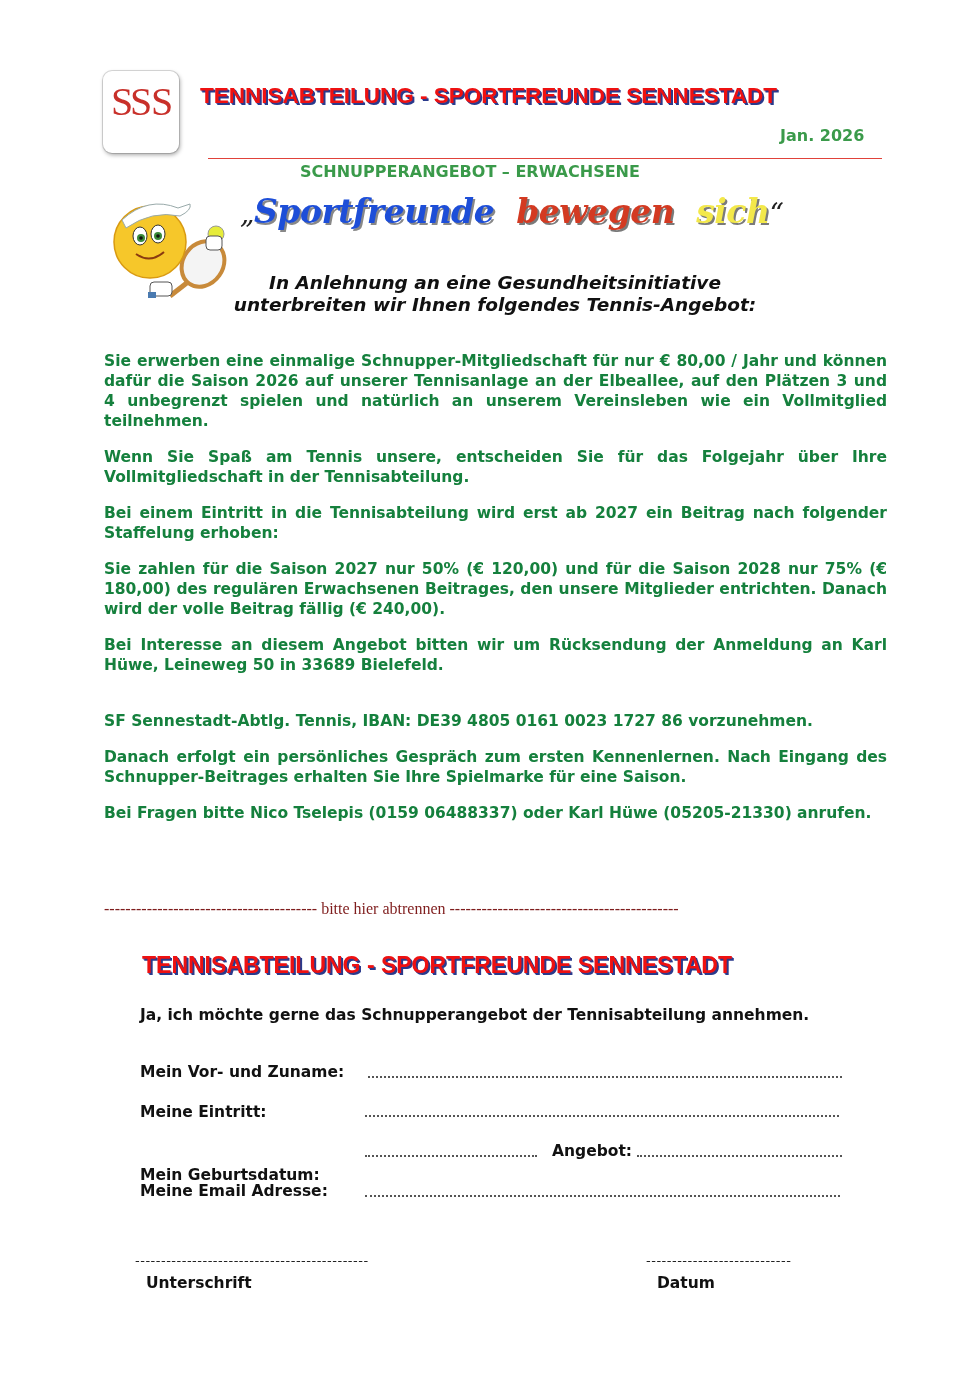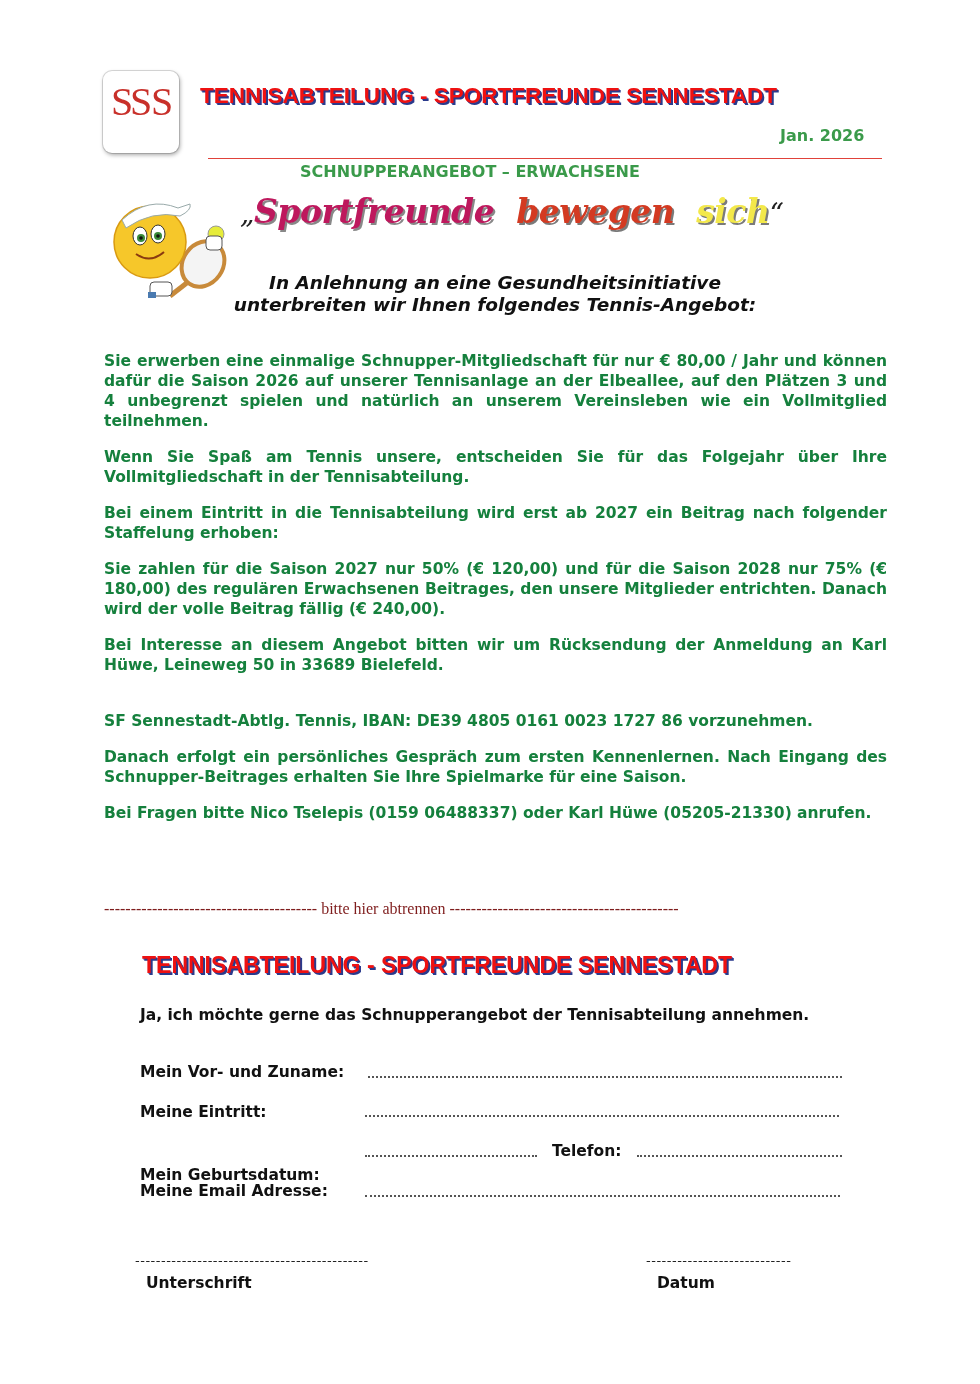--- a/index.html
+++ b/index.html
@@ -16,21 +16,21 @@
   .header-title { left: 200px; top: 83px; font-size: 22.5px; transform: scaleX(1.0); transform-origin: left; }
   .subtitle { left: 300px; top: 126px; font-size: 16px; font-weight: bold; color: #3a9a4a; white-space: nowrap; margin-top: 36px; }
   .date { left: 780px; top: 126px; font-size: 16px; font-weight: bold; color: #3a9a4a; white-space: nowrap; }
   .header-rule { left: 208px; top: 158px; width: 674px; height: 1px; background: #e0423a; }
 
   
   .mascot { left: 108px; top: 194px; width: 132px; height: 110px; }
   .slogan { left: 240px; top: 192px; font-family: "DejaVu Serif", serif; font-style: italic; font-weight: bold;
             font-size: 33px; white-space: nowrap; letter-spacing: -0.5px; }
   .slogan .q { color: #222; font-weight: normal; font-size: 28px; }
-  .slogan .w1 { color: #be185d; text-shadow: 2px 2px 0 #888; }
+  .slogan .w1 { color: #1d4ed8; text-shadow: 2px 2px 0 #888; }
   .slogan .w2 { color: #d33a22; text-shadow: 2px 2px 0 #7a7a7a; }
   .slogan .w3 { color: #f3e84a; text-shadow: 2px 2px 0 #7a7a7a; }
 
   .intro { left: 180px; top: 272px; width: 630px; text-align: center; font-style: italic; font-weight: bold;
            font-size: 18.5px; color: #111; line-height: 22px; }
 
   
   .body { left: 104px; top: 351px; width: 783px; color: #15803d; font-weight: bold; font-size: 15.5px;
           line-height: 20px; text-align: justify; }
   .body p { margin: 0 0 16px 0; }
@@ -126,21 +126,21 @@
 <div class="abs accept">Ja, ich möchte gerne das Schnupperangebot der Tennisabteilung annehmen.</div>
 
 <div class="abs field-label" style="left:140px; top:1063px;">Mein Vor- und Zuname:</div>
 <div class="abs dots" style="left:368px; top:1076px; width:474px;"></div>
 
 <div class="abs field-label" style="left:140px; top:1103px;">Meine Eintritt:</div>
 <div class="abs dots" style="left:365px; top:1115px; width:474px;"></div>
 
 <div class="abs field-label" style="left:140px; top:1142px;margin-top:24px;">Mein Geburtsdatum:</div>
 <div class="abs dots" style="left:365px; top:1155px; width:172px;"></div>
-<div class="abs field-label" style="left:552px; top:1142px;">Telefon:</div>
+<div class="abs field-label" style="left:552px; top:1142px;">Angebot:</div>
 <div class="abs dots" style="left:637px; top:1155px; width:205px;"></div>
 
 <div class="abs field-label" style="left:140px; top:1182px;">Meine Email Adresse:</div>
 <div class="abs dots" style="left:365px; top:1195px; width:475px;"></div>
 
 <div class="abs sig-line" style="left:135px; top:1253px;">---------------------------------------------</div>
 <div class="abs sig-label" style="left:135px; top:1274px;">Unterschrift</div>
 <div class="abs sig-line" style="left:646px; top:1253px;">----------------------------</div>
 <div class="abs sig-label" style="left:646px; top:1274px;">Datum</div>
 

